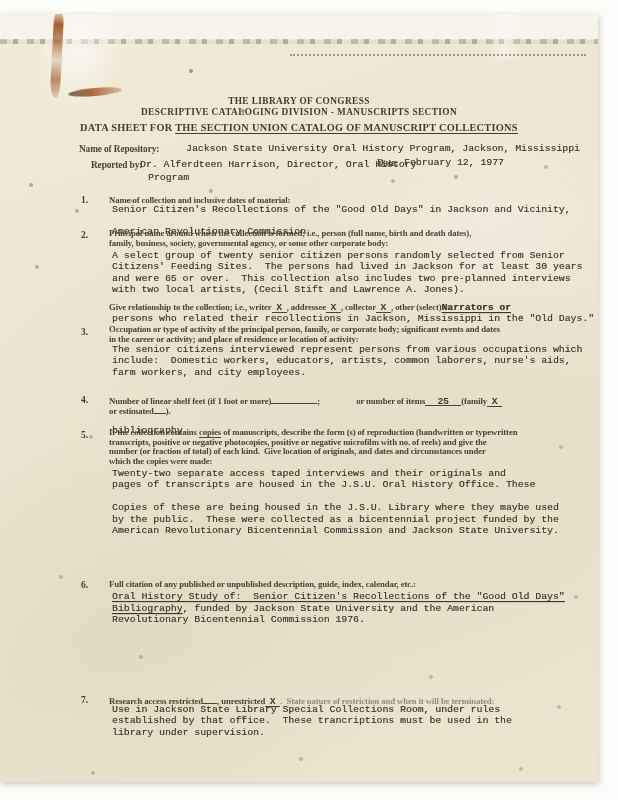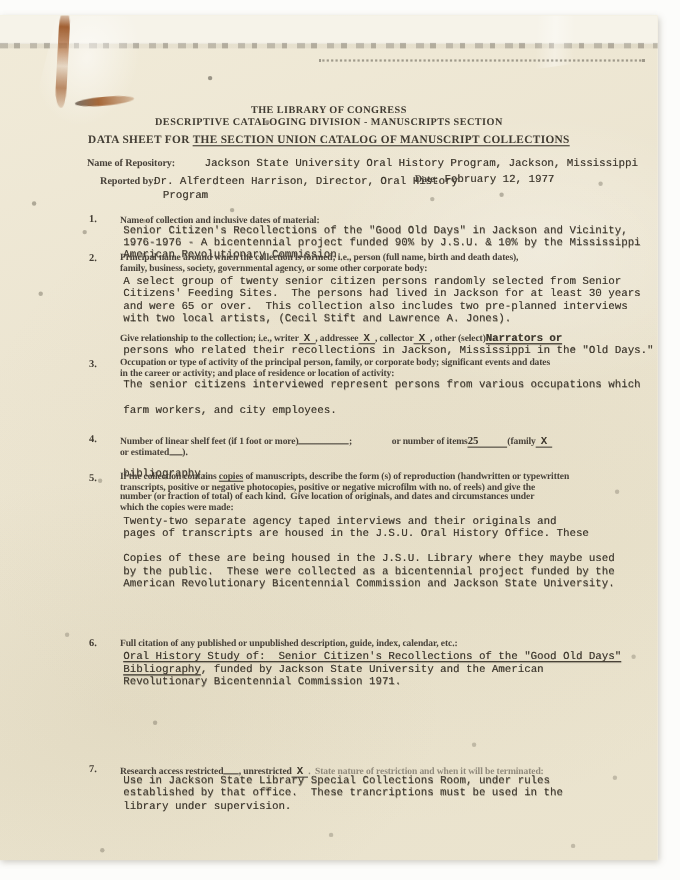--- a/index.html
+++ b/index.html
@@ -85,22 +85,22 @@
   .h{position:absolute;left:0;width:100%;text-align:center;
     font-family:"Liberation Serif","DejaVu Serif",serif;font-weight:bold;
     color:#413c33;font-size:9.3px;letter-spacing:.4px;white-space:pre;}
   .title{font-size:10.3px;letter-spacing:.3px;}
   .u{text-decoration:underline;text-underline-offset:2px;}
   .ti{font-family:"Liberation Mono","DejaVu Sans Mono",monospace;font-size:9.8px;color:#3d372d;
     text-shadow:.3px .3px .4px rgba(61,55,45,.5);white-space:pre;}
   .bl{display:inline-block;border-bottom:1px solid #48423a;height:8px;vertical-align:baseline;}
   .fx{display:inline-block;min-width:15px;text-align:center;border-bottom:1px solid #48423a;
     font-family:"Liberation Mono","DejaVu Sans Mono",monospace;font-size:9.8px;color:#3d372d;}
-  .fn{display:inline-block;min-width:36px;border-bottom:1px solid #48423a;
-    font-family:Liberation Serif, serif;font-size:9.8px;color:#3d372d;}
+  .fn{display:inline-block;min-width:36px;text-align:center;border-bottom:1px solid #48423a;
+    font-family:Liberation Sans, sans-serif;font-size:9.8px;color:#3d372d;}
   .faded{opacity:.55;}
 </style>
 </head>
 <body>
 
 <div class="paper">
 
   <div class="top-strip"></div>
   <div class="fold-edge"></div>
   <div class="crease-left"></div>
@@ -118,61 +118,61 @@
   <div class="t" style="left:186px;top:130px">Jackson State University Oral History Program, Jackson, Mississippi</div>
   <div class="p pl" style="left:91px;top:147px">Reported by:</div>
   <div class="t" style="left:140px;top:146px">Dr. Alferdteen Harrison, Director, Oral History</div>
   <div class="p pl" style="left:377px;top:145px">Date:</div>
   <div class="t" style="left:404px;top:144px">February 12, 1977</div>
   <div class="t" style="left:148px;top:159px">Program</div>
 
   <div class="num" style="left:81px;top:181px">1.</div>
   <div class="p" style="left:109px;top:182px">Name of collection and inclusive dates of material:</div>
   <div class="t" style="left:112px;top:191px">Senior Citizen's Recollections of the "Good Old Days" in Jackson and Vicinity,</div>
-  <div class="t" style="left:112px;top:202px">1976-1976 - A bicentennial project funded 90% by J.S.U. &amp; 10% by the Mississippi</div>
   <div class="t" style="left:112px;top:213px">American Revolutionary Commission</div>
 
   <div class="num" style="left:81px;top:216px">2.</div>
   <div class="p" style="left:109px;top:215px">Principal name around which the collection is formed; i.e., person (full name, birth and death dates),</div>
   <div class="p" style="left:109px;top:225px">family, business, society, governmental agency, or some other corporate body:</div>
   <div class="t" style="left:112px;top:237px">A select group of twenty senior citizen persons randomly selected from Senior</div>
   <div class="t" style="left:112px;top:248px">Citizens' Feeding Sites.  The persons had lived in Jackson for at least 30 years</div>
   <div class="t" style="left:112px;top:260px">and were 65 or over.  This collection also includes two pre-planned interviews</div>
   <div class="t" style="left:112px;top:271px">with two local artists, (Cecil Stift and Lawrence A. Jones).</div>
 
   <div class="p" style="left:109px;top:289px"><span>Give relationship to the collection; i.e., writer</span><span class="fx">X</span><span>, addressee</span><span class="fx">X</span><span>, collector</span><span class="fx">X</span><span>, other (select)</span><span class="ti u">Narrators or</span></div>
   <div class="t" style="left:112px;top:300px">persons who related their recollections in Jackson, Mississippi in the "Old Days."</div>
 
   <div class="num" style="left:81px;top:313px">3.</div>
   <div class="p" style="left:109px;top:311px">Occupation or type of activity of the principal person, family, or corporate body; significant events and dates</div>
   <div class="p" style="left:109px;top:321px">in the career or activity; and place of residence or location of activity:</div>
   <div class="t" style="left:112px;top:331px">The senior citizens interviewed represent persons from various occupations which</div>
+  <div class="t" style="left:112px;top:342px">include:  Domestic workers, educators, artists, common laborers, nurse's aids,</div>
   <div class="t" style="left:112px;top:354px">farm workers, and city employees.</div>
 
   <div class="num" style="left:81px;top:381px">4.</div>
   <div class="p" style="left:109px;top:381px"><span>Number of linear shelf feet (if 1 foot or more)</span><span class="bl" style="width:46px"></span><span>;</span><span style="margin-left:36px">or number of items</span><span class="fn">25</span><span>(family</span><span class="fx">X</span></div>
   <div class="p" style="left:109px;top:391px"><span>or estimated</span><span class="bl" style="width:12px"></span><span>).</span></div>
   <div class="t" style="left:112px;top:412px">bibliography.</div>
 
   <div class="num" style="left:81px;top:416px">5.</div>
   <div class="p" style="left:109px;top:414px"><span>If the collection contains </span><span class="u">copies</span><span> of manuscripts, describe the form (s) of reproduction (handwritten or typewritten</span></div>
   <div class="p" style="left:109px;top:424px">transcripts, positive or negative photocopies, positive or negative microfilm with no. of reels) and give the</div>
   <div class="p" style="left:109px;top:433px">number (or fraction of total) of each kind.  Give location of originals, and dates and circumstances under</div>
   <div class="p" style="left:109px;top:443px">which the copies were made:</div>
-  <div class="t" style="left:112px;top:455px">Twenty-two separate agency taped interviews and their originals and</div>
+  <div class="t" style="left:112px;top:455px">Twenty-two separate access taped interviews and their originals and</div>
   <div class="t" style="left:112px;top:466px">pages of transcripts are housed in the J.S.U. Oral History Office. These</div>
   <div class="t" style="left:112px;top:489px">Copies of these are being housed in the J.S.U. Library where they maybe used</div>
   <div class="t" style="left:112px;top:501px">by the public.  These were collected as a bicentennial project funded by the</div>
   <div class="t" style="left:112px;top:512px">American Revolutionary Bicentennial Commission and Jackson State University.</div>
 
   <div class="num" style="left:81px;top:566px">6.</div>
   <div class="p" style="left:109px;top:566px">Full citation of any published or unpublished description, guide, index, calendar, etc.:</div>
   <div class="t u" style="left:112px;top:578px">Oral History Study of:  Senior Citizen's Recollections of the "Good Old Days"</div>
   <div class="t" style="left:112px;top:590px"><span class="u">Bibliography</span><span>, funded by Jackson State University and the American</span></div>
-  <div class="t" style="left:112px;top:601px">Revolutionary Bicentennial Commission 1971.</div>
+  <div class="t" style="left:112px;top:601px">Revolutionary Bicentennial Commission 1976.</div>
 
   <div class="num" style="left:81px;top:681px">7.</div>
   <div class="p" style="left:109px;top:681px"><span>Research access restricted</span><span class="bl" style="width:14px"></span><span>, unrestricted</span><span class="fx">X</span><span class="faded">.  State nature of restriction and when it will be terminated:</span></div>
   <div class="t" style="left:112px;top:702px">established by that office.  These trancriptions must be used in the</div>
   <div class="t" style="left:112px;top:691px">Use in Jackson State Library Special Collections Room, under rules</div>
   <div class="t" style="left:112px;top:714px">library under supervision.</div>
 
 </div>
 
 </body></html>

